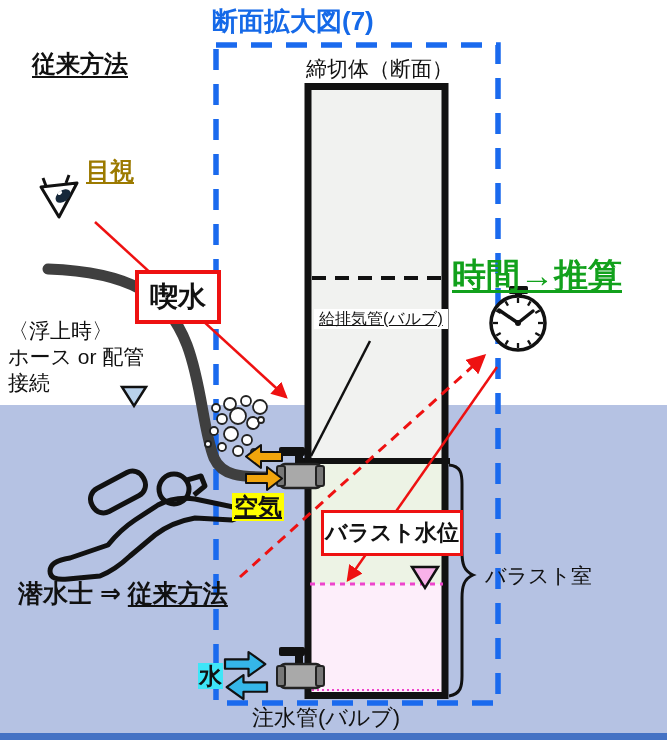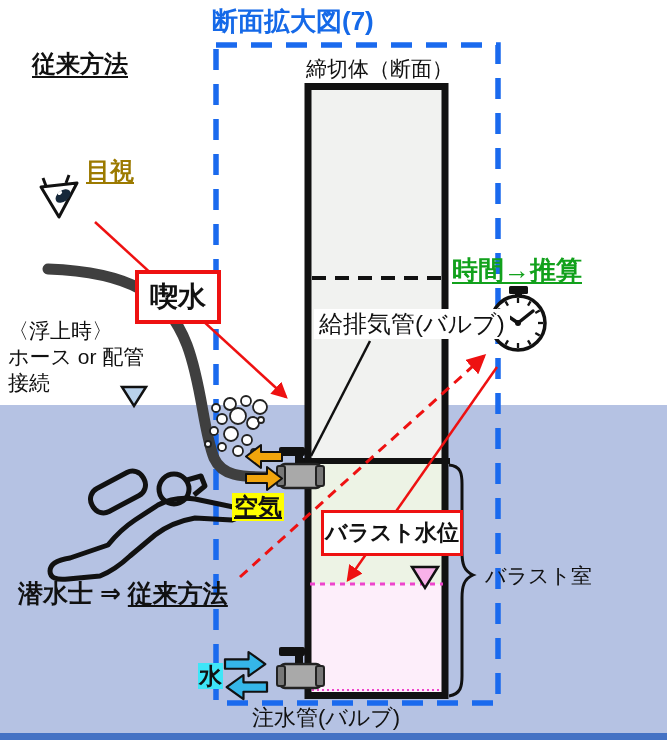--- a/index.html
+++ b/index.html
@@ -10,22 +10,22 @@
   .stage svg{position:absolute;left:0;top:0;}
   .lbl{position:absolute;white-space:nowrap;line-height:1.15;}
   .u{text-decoration:underline;text-underline-offset:3px;}
   .title{left:212px;top:7px;font-size:26px;font-weight:bold;color:#1569e8;}
   .method{left:32px;top:50px;font-size:24px;font-weight:600;text-decoration:underline;text-underline-offset:4px;}
   .tanktop{left:306px;top:57px;font-size:21px;}
   .visual{left:86px;top:157px;font-size:24px;color:#9c7a00;font-weight:600;text-decoration:underline;text-underline-offset:3px;}
   .draftbox{left:135px;top:270px;width:78px;height:46px;border:4px solid #ee1111;background:#fff;
     display:flex;align-items:center;justify-content:center;font-size:28px;font-weight:bold;}
   .surfacing{left:8px;top:318px;width:146px;text-align:left;font-size:21px;line-height:26px;white-space:normal;}
-  .airpipe{left:314px;top:309px;font-size:24px;background:#fff;padding:1px 5px;}
-  .time{left:452px;top:256px;font-size:26px;font-weight:bold;color:#12a11c;text-decoration:underline;text-underline-offset:3px;text-align:center;}
+  .airpipe{left:314px;top:309px;font-size:16px;background:#fff;padding:1px 5px;text-decoration:underline;}
+  .time{left:452px;top:256px;font-size:34px;font-weight:bold;color:#12a11c;text-decoration:underline;text-underline-offset:3px;text-align:center;}
   .air{left:232px;top:493px;font-size:24px;font-weight:bold;background:#ffff00;padding:0 2px;text-decoration:underline;}
   .levelbox{left:321px;top:510px;width:136px;height:40px;border:3px solid #ee1111;background:#fff;
     display:flex;align-items:center;justify-content:center;font-size:22px;font-weight:bold;}
   .broom{left:485px;top:564px;font-size:21px;}
   .diverlbl{left:18px;top:579px;font-size:25px;font-weight:600;}
   .water{left:198px;top:663px;font-size:23px;font-weight:bold;background:#3ee6f8;padding:0 1px;}
   .inject{left:252px;top:705px;font-size:22px;}
 </style>
 </head>
 <body>

